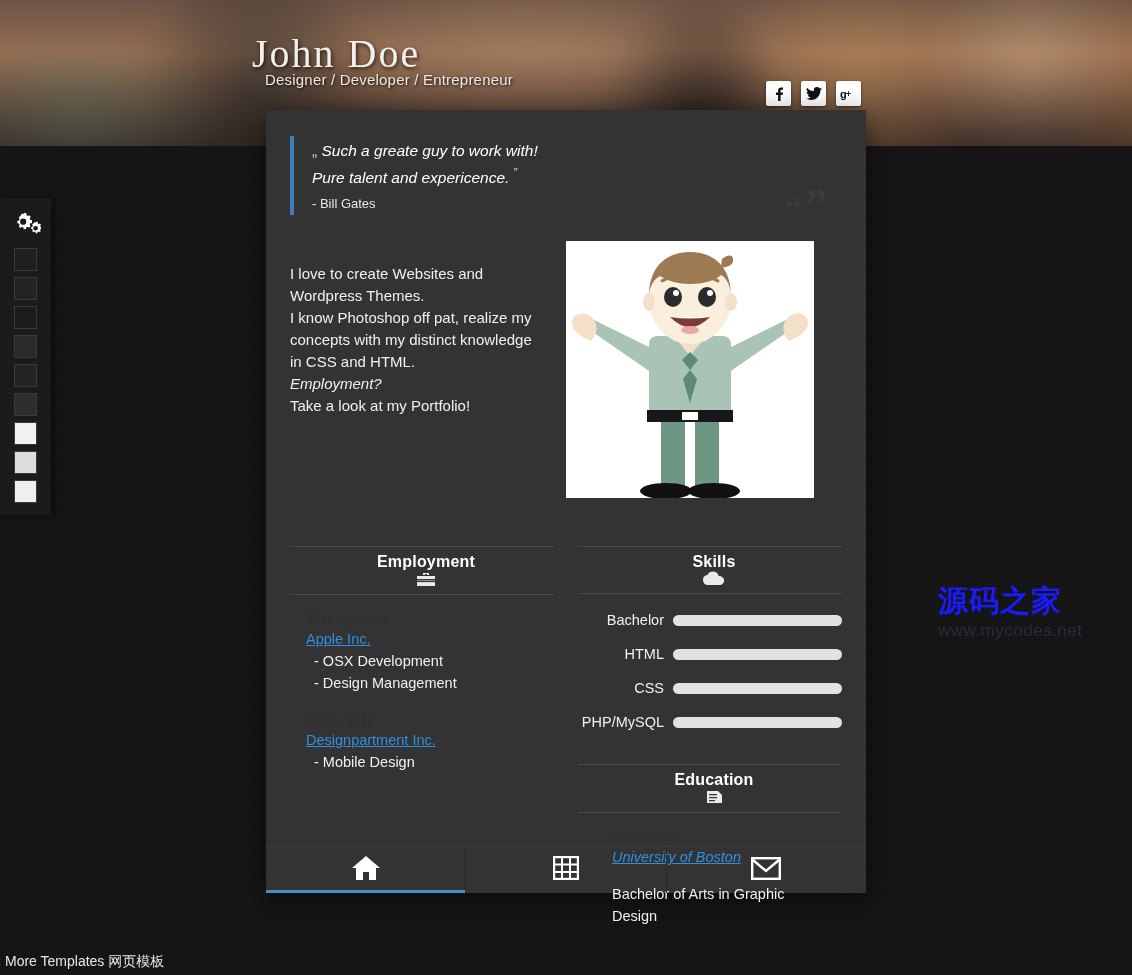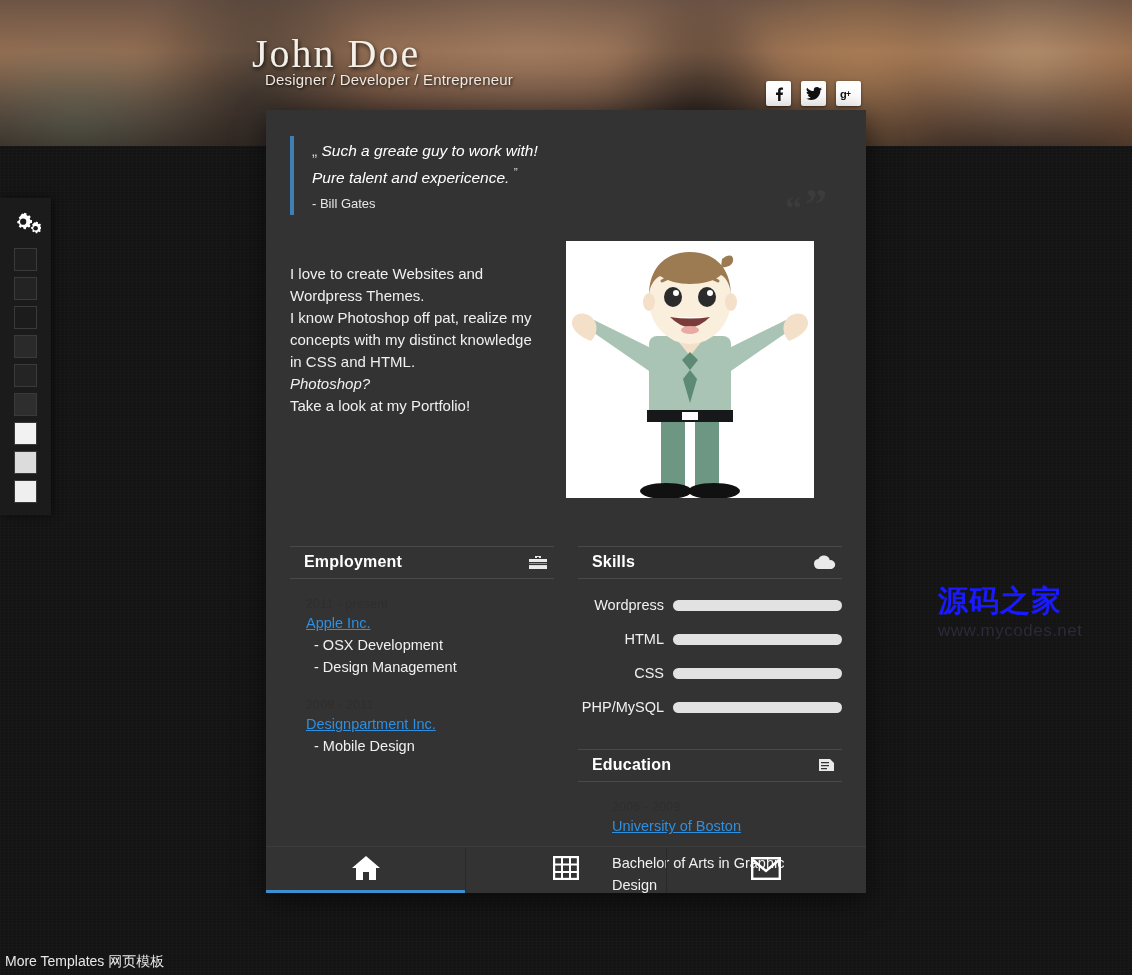--- a/index.html
+++ b/index.html
@@ -97,21 +97,21 @@
     width:248px; height:257px; background:#ffffff; flex:0 0 auto;
     display:flex; align-items:flex-end; justify-content:center; overflow:hidden;
   }
 
   
   .cols { display:flex; gap:24px; margin-top:48px; }
   .col { width:276px; }
   .sec-head {
     position:relative; display:flex; align-items:center; justify-content:space-between;
     border-top:1px solid #4a4a4a; border-bottom:1px solid #4a4a4a;
-    padding:6px 6px 7px 14px; margin-bottom:18px;
+    padding:6px 6px 7px 14px; margin-bottom:18px;flex-direction:column;
   }
   .sec-title { font-size:16px; font-weight:bold; color:#ffffff; letter-spacing:.2px; }
   .sec-icon { color:#eaeaea; display:flex; align-items:center; }
 
   .job { margin-bottom:20px; padding-left:16px; }
   .job-date { font-size:12px; color:#2e2e2e; margin-bottom:3px; letter-spacing:.4px; }
   .job-company {
     font-size:14.5px; color:#2f8fe0; text-decoration:underline;
     margin-bottom:3px; cursor:pointer; display:inline-block;
   }
@@ -119,21 +119,21 @@
 
   
   .skill { display:flex; align-items:center; gap:9px; margin-bottom:18px; }
   .skill-name { width:86px; text-align:right; font-size:14.5px; color:#f0f0f0; }
   .bar { flex:1; height:11px; border-radius:6px; background:#e2e2e2; overflow:hidden; }
   .bar-fill { height:100%; background:#1f8cf0; border-radius:6px; }
 
   .edu { padding-left:34px; }
   .edu-date { font-size:12px; color:#2e2e2e; margin-bottom:3px; letter-spacing:.4px; }
   .edu-school {
-    font-size:14.5px; color:#2f8fe0; text-decoration:underline;
+    font-size:14.5px; font-style:italic; color:#2f8fe0; text-decoration:underline;
     margin-bottom:18px; cursor:pointer; display:inline-block;
   }
   .edu-degree { font-size:14.5px; color:#f0f0f0; line-height:22px; width:180px; }
 
   
   .nav {
     position:absolute; left:0; bottom:0; width:600px; height:47px;
     display:flex; border-top:1px solid #3d3d3d;
   }
   .nav-tab {
@@ -218,21 +218,21 @@
       </div>
 
       <div class="row">
         <div class="bio">
           <div class="gap"></div>
           <div>I love to create Websites and</div>
           <div>Wordpress Themes.</div>
           <div>I know Photoshop off pat, realize my</div>
           <div>concepts with my distinct knowledge</div>
           <div>in CSS and HTML.</div>
-          <div class="it">Photoshop?</div>
+          <div class="it">Employment?</div>
           <div>Take a look at my Portfolio!</div>
         </div>
 
         <div class="avatar-box">
           <svg width="248" height="250" viewBox="0 0 248 250">
 
             <path d="M95 105 L28 72 L18 78 L86 125 Z" fill="#a9c4b4"></path>
             <path d="M153 105 L220 72 L230 78 L162 125 Z" fill="#a9c4b4"></path>
 
             <path d="M28 72 c-7-10 -22-8 -22 3 c0 9 13 16 19 18 c5-5 8-14 3-21z" fill="#f4e0c8"></path>
@@ -310,21 +310,21 @@
           <div class="sec-head">
             <span class="sec-title">Skills</span>
             <span class="sec-icon">
               <svg width="22" height="15" viewBox="0 0 22 15">
                   <path fill="#eaeaea" d="M17.5 14H5a5 5 0 0 1-.6-9.96A6 6 0 0 1 15.8 5.2 4.4 4.4 0 0 1 17.5 14z"></path>
                 </svg>
             </span>
           </div>
 
           <div class="skill">
-            <span class="skill-name">Wordpress</span>
+            <span class="skill-name">Bachelor</span>
             <span class="bar" style="background: rgb(226, 226, 226);"><span class="bar-fill" style="width: 100%; background: rgb(31, 140, 240);"></span></span>
           </div>
           <div class="skill">
             <span class="skill-name">HTML</span>
             <span class="bar" style="background: rgb(226, 226, 226);"><span class="bar-fill" style="width: 80%; background: rgb(31, 140, 240);"></span></span>
           </div>
           <div class="skill">
             <span class="skill-name">CSS</span>
             <span class="bar" style="background: rgb(226, 226, 226);"><span class="bar-fill" style="width: 90%; background: rgb(31, 140, 240);"></span></span>
           </div>

